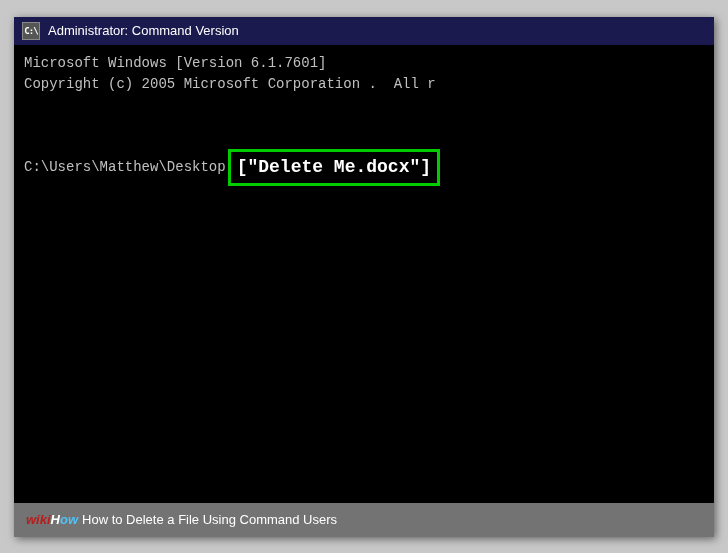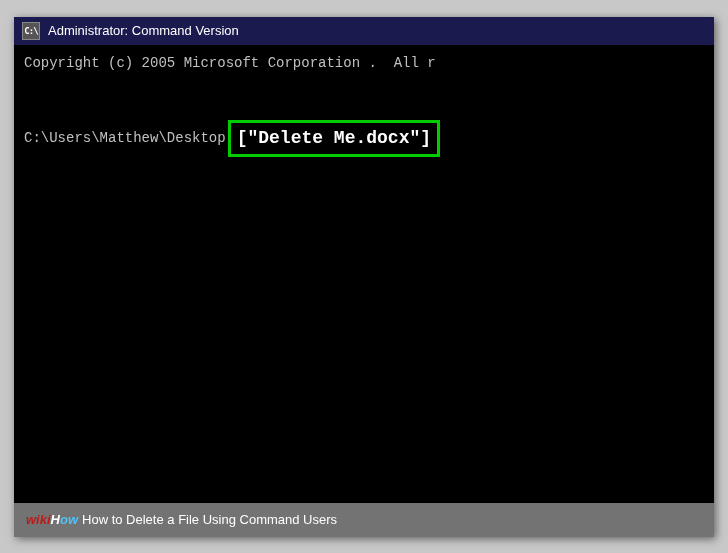--- a/index.html
+++ b/index.html
@@ -84,21 +84,21 @@
       font-family: 'Lucida Console', 'Courier New', monospace;
       font-size: 18px;
       font-weight: bold;
       margin-left: 2px;
     }
 
     .cmd-line-with-highlight {
       display: flex;
       align-items: center;
       line-height: 1.5;
-      margin-top: 4px;
+      margin-top: 12px;
     }
 
     .cmd-prefix {
       color: #c0c0c0;
       font-family: 'Lucida Console', 'Courier New', monospace;
       font-size: 14px;
       white-space: pre;
     }
 
     
@@ -134,20 +134,21 @@
 <div class="outer-wrapper">
 
   <div class="title-bar">
     <div class="title-bar-icon">
       <span style="font-size:9px; letter-spacing:-1px;">C:\</span>
     </div>
     <span class="title-bar-text">Administrator: Command Version</span>
   </div>
 
   <div class="cmd-area">
+    <div class="cmd-line">Microsoft Windows [Version 6.1.7601]</div>
     <div class="cmd-line">Copyright (c) 2005 Microsoft Corporation .  All r</div>
     <div class="cmd-line blank"></div>
     <div class="cmd-line blank"></div>
     <div class="cmd-line-with-highlight">
       <span class="cmd-prefix">C:\Users\Matthew\Desktop</span>
       <span class="highlight-box">["Delete Me.docx"]</span>
     </div>
     <div class="cmd-line blank"></div>
     <div class="cmd-line blank"></div>
     <div class="cmd-line blank"></div>

